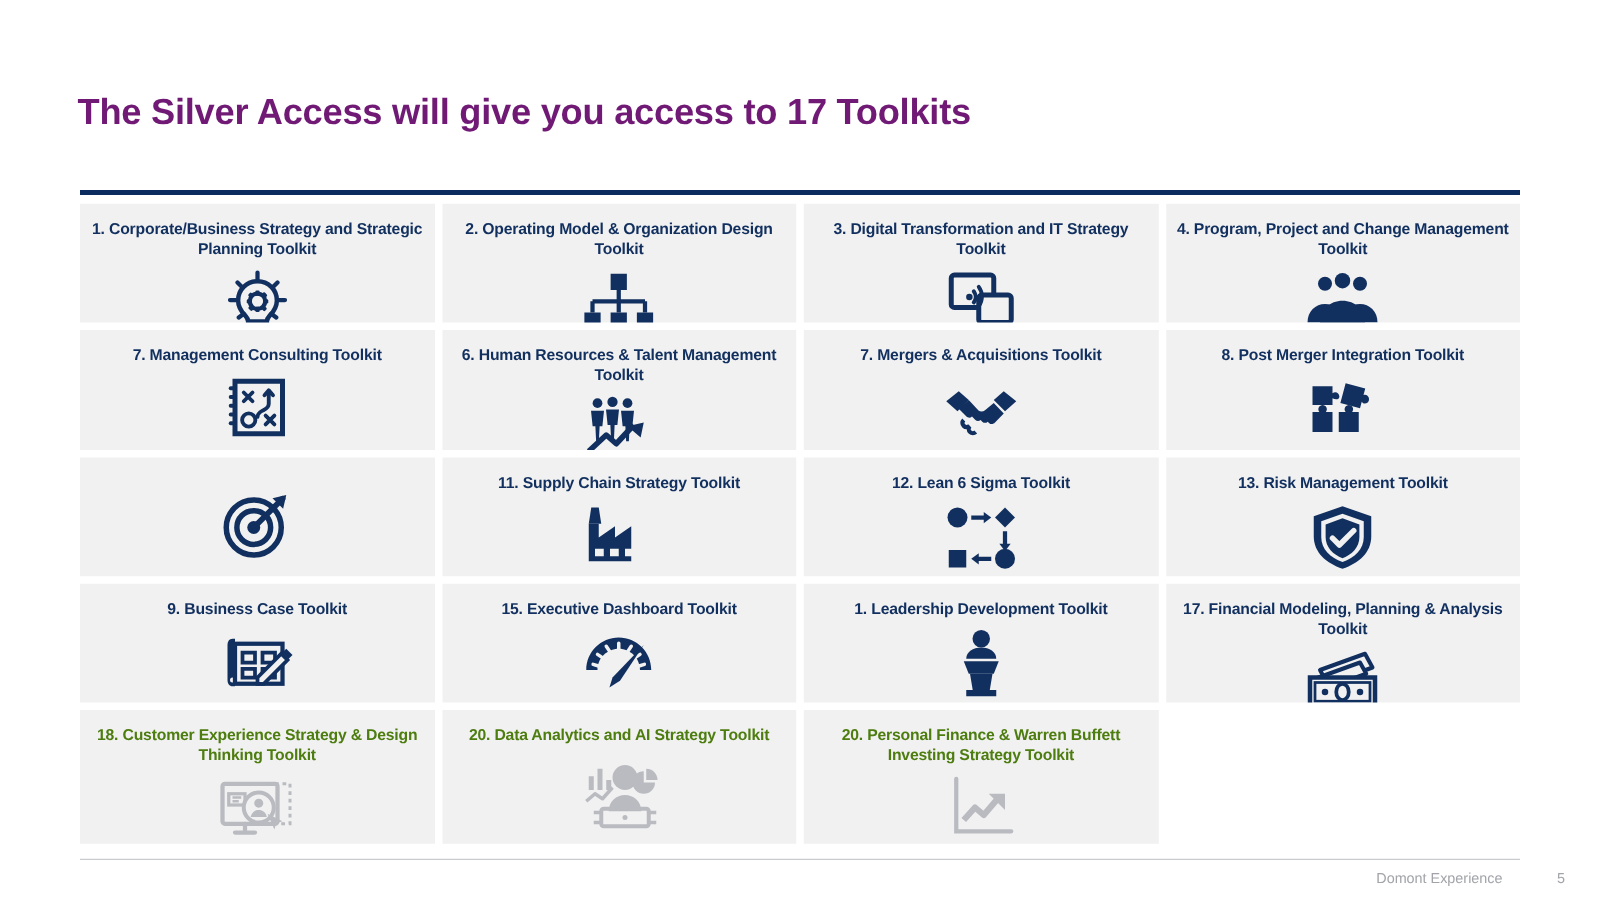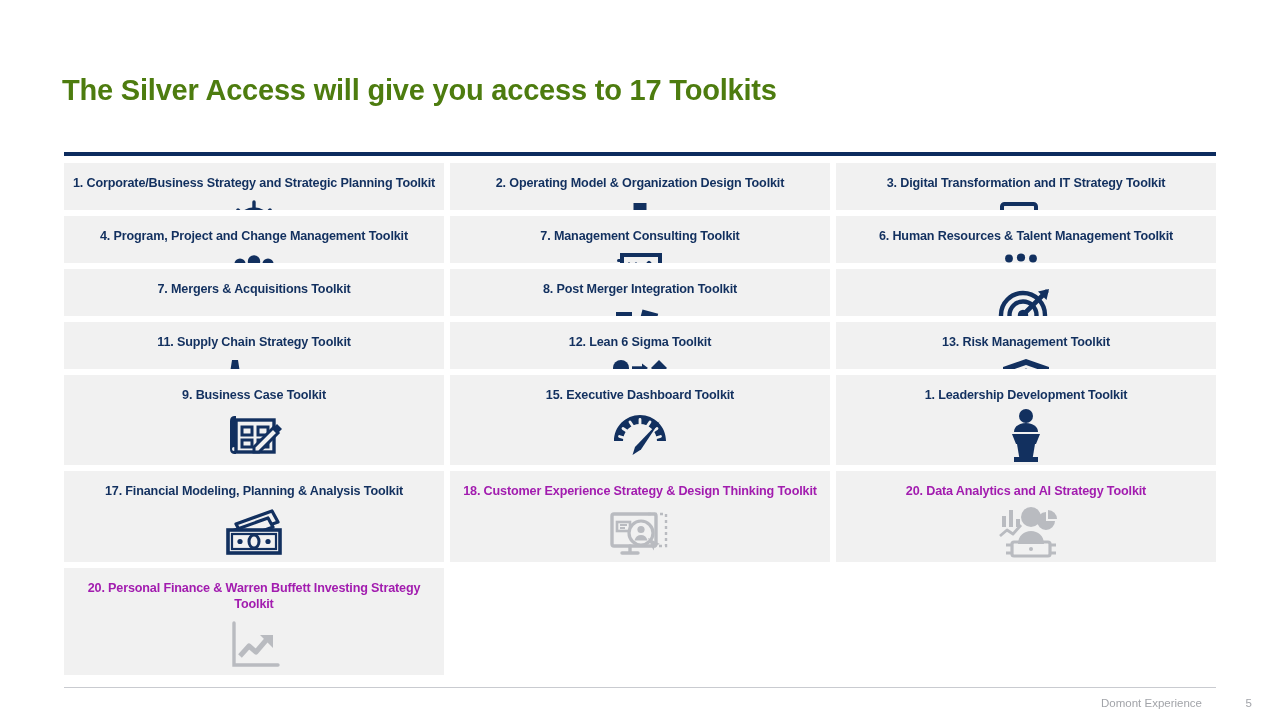--- a/index.html
+++ b/index.html
@@ -8,38 +8,38 @@
     background: #ffffff;
     font-family: "Liberation Sans", sans-serif;
     overflow: hidden;
   }
   .slide { position: relative; width: 1280px; height: 720px; background: #fff; }
 
   .slide-title {
     position: absolute;
     left: 62px; top: 74px;
     font-size: 29px; font-weight: bold;
-    color: #4d7c0f;
+    color: #701a75;
     letter-spacing: -0.2px;
     white-space: nowrap;
   }
 
   .title-rule {
     position: absolute;
     left: 64px; top: 152px;
     width: 1152px; height: 4px;
     background: #0c2b5e;
   }
 
   .grid {
     position: absolute;
     left: 64px; top: 163px;
     width: 1152px; height: 512px;
     display: grid;
-    grid-template-columns: repeat(3, 1fr);
+    grid-template-columns: repeat(4, 1fr);
     grid-template-rows: repeat(4, 1fr);
     gap: 6px;
   }
 
   .card {
     background: #f1f1f1;
     display: flex;
     flex-direction: column;
     align-items: center;
     padding-top: 13px;
@@ -48,21 +48,21 @@
 
   .card-title {
     font-size: 12.6px;
     font-weight: bold;
     color: #12305f;
     text-align: center;
     line-height: 1.26;
     padding: 0 7px;
     letter-spacing: -0.15px;
   }
-  .card.dim .card-title { color: #a21caf; }
+  .card.dim .card-title { color: #4d7c0f; }
 
   .card-icon {
     flex: 1;
     display: flex;
     align-items: center;
     justify-content: center;
     width: 100%;
   }
   .card-icon svg { display: block; }
 

